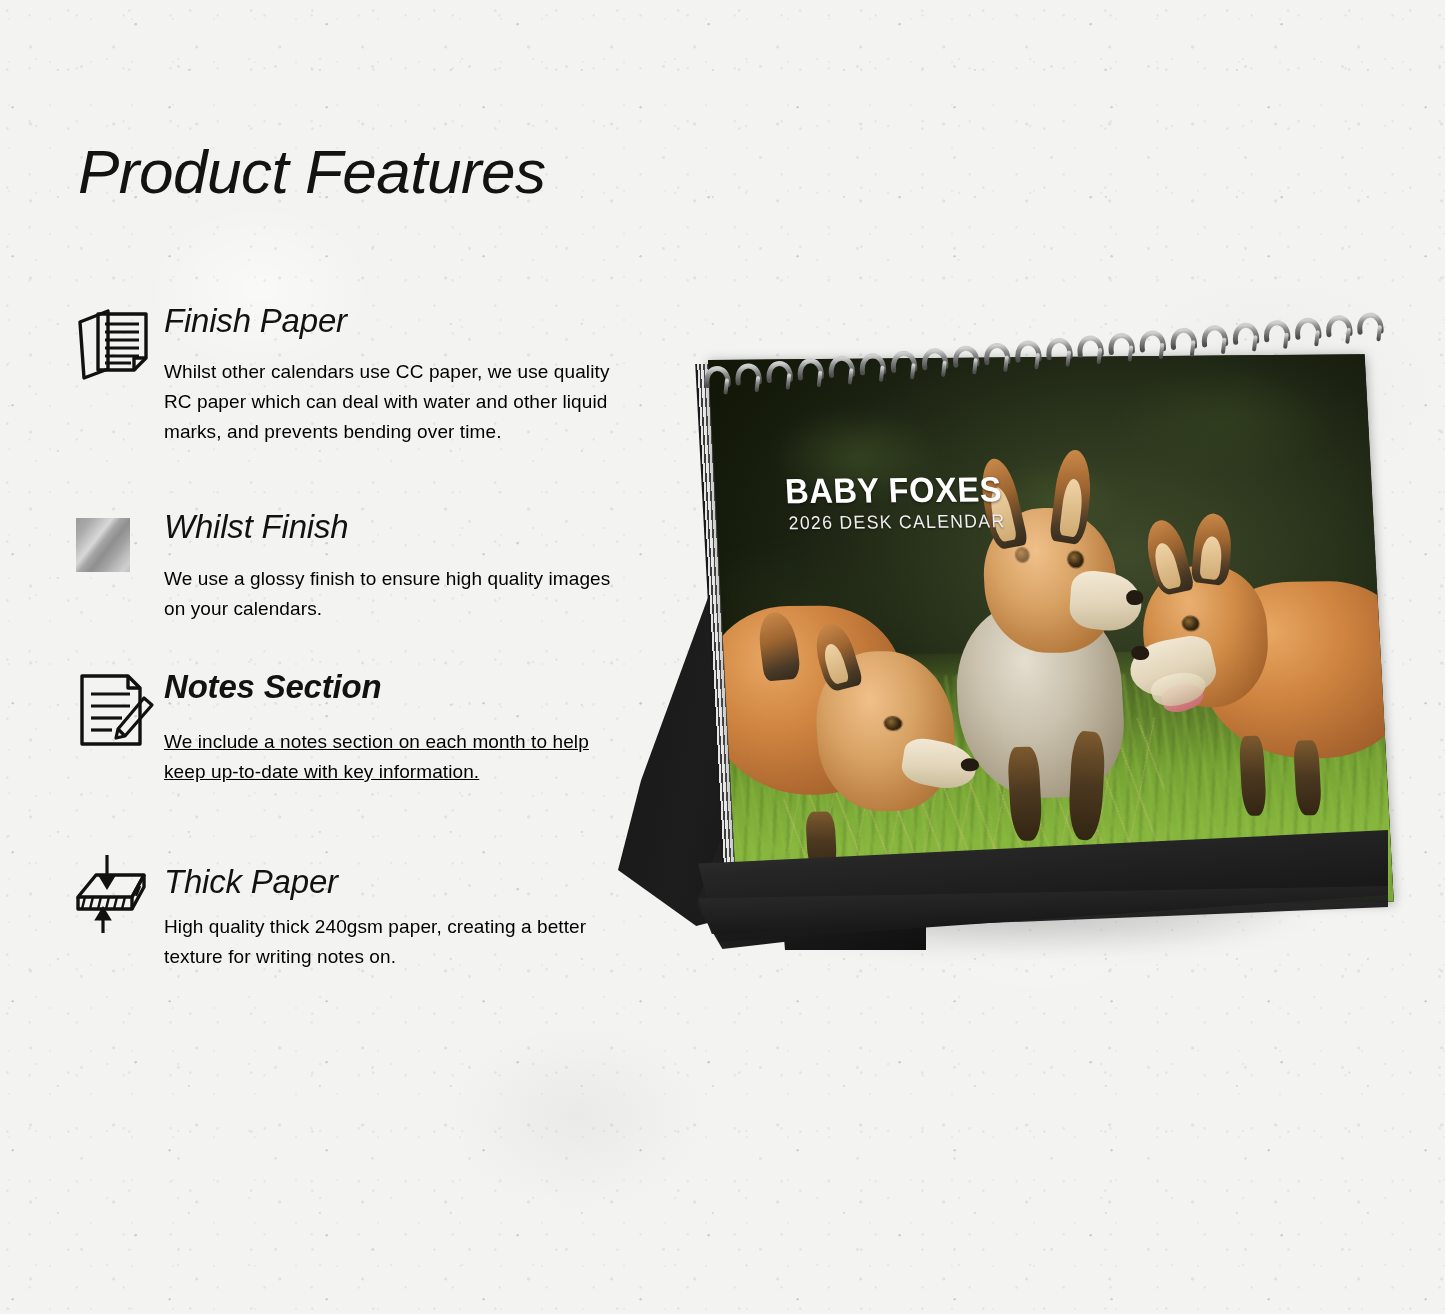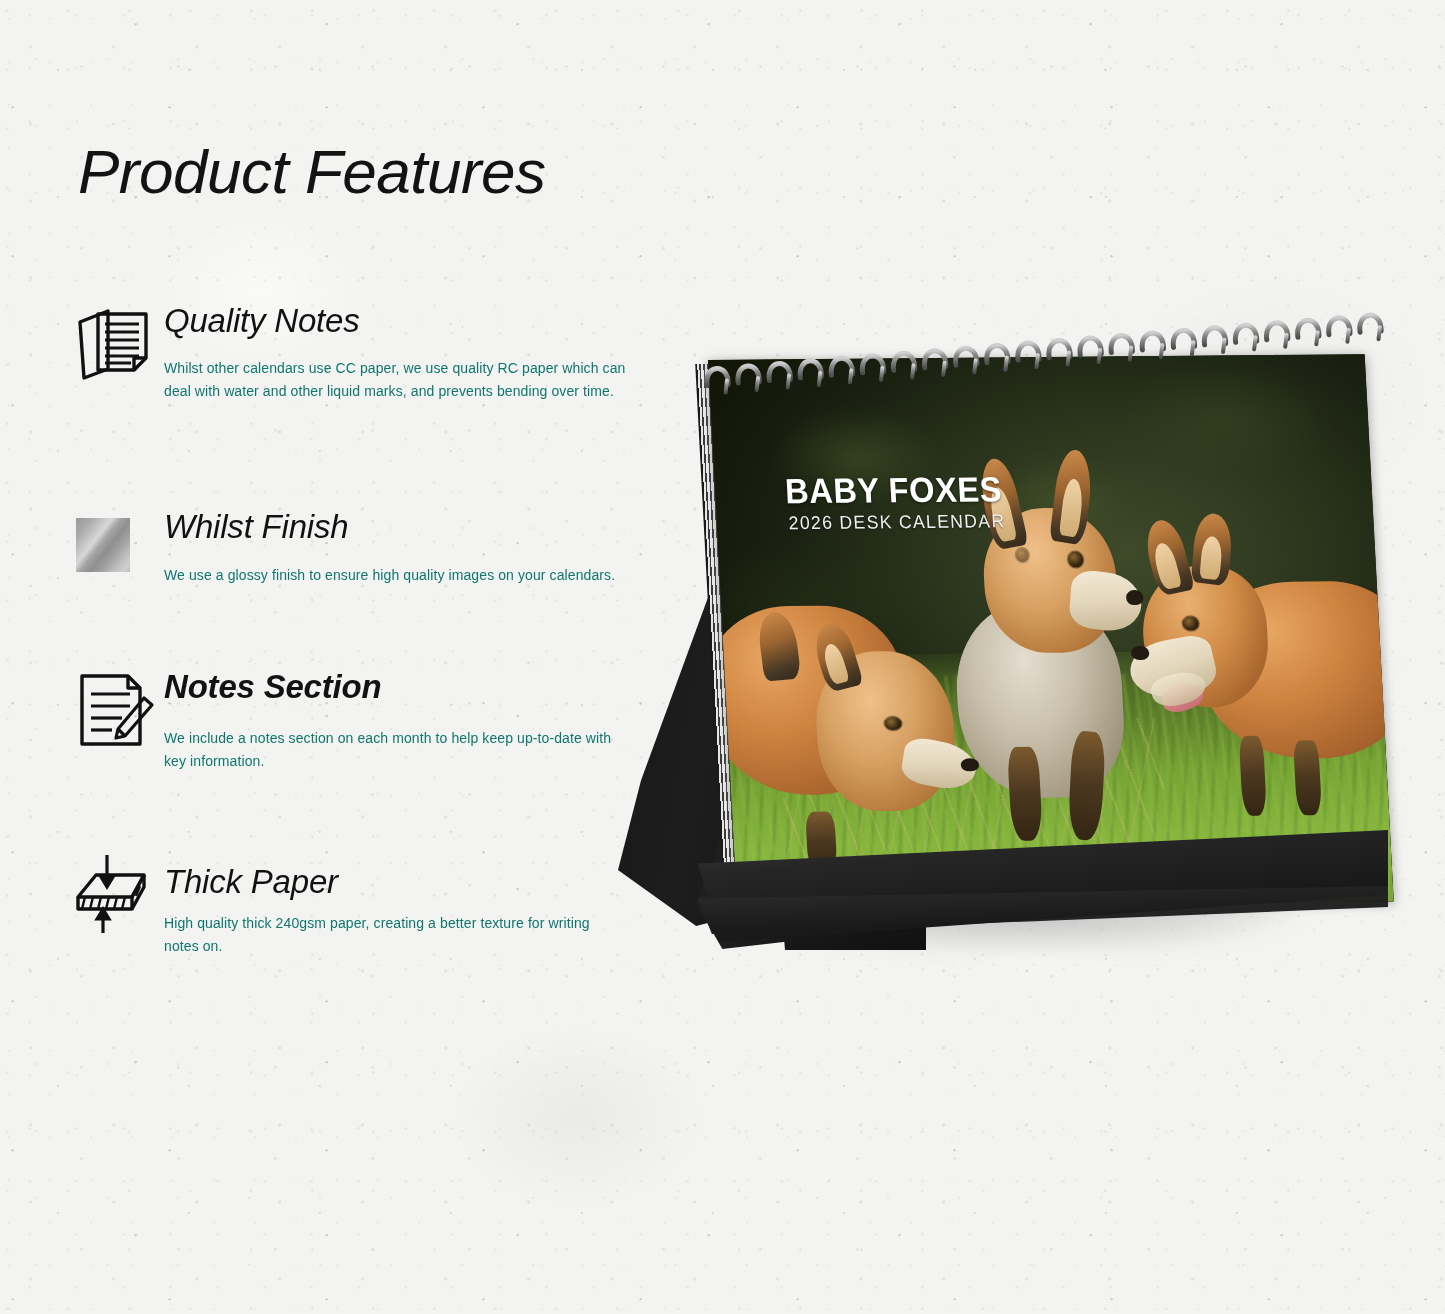--- a/index.html
+++ b/index.html
@@ -71,39 +71,39 @@
     font-size:33px;
     font-style:italic;
     font-weight:400;
     color:#121212;
     letter-spacing:-.2px;
     white-space:nowrap;
   }
   .f-body {
     position:absolute; left:92px;
     width:462px;
-    font-size:14px;
-    line-height:23px;
-    color:#0f766e;
+    font-size:19px;
+    line-height:30px;
+    color:#000000;
     letter-spacing:.1px;
   }
 
   
   #feature-0 { top:300px; }
   #feature-0 .f-head { top:2px; }
   #feature-0 .f-body { top:57px; }
 
   #feature-1 { top:508px; }
   #feature-1 .f-icon { top:6px; }
   #feature-1 .f-head { top:0px; }
   #feature-1 .f-body { top:56px; }
 
   #feature-2 { top:668px; }
   #feature-2 .f-head { top:0px;font-weight:bold; }
-  #feature-2 .f-body { top:59px; }
+  #feature-2 .f-body { top:59px;text-decoration:underline; }
 
   #feature-3 { top:855px; }
   #feature-3 .f-head { top:8px; }
   #feature-3 .f-body { top:57px; }
 
   
   .gloss-sq {
     position:absolute; left:4px; top:4px;
     width:54px; height:54px;
     background:
@@ -334,21 +334,21 @@
           <g stroke="#111" stroke-width="3" stroke-linecap="butt">
             <line x1="33" y1="24" x2="67" y2="24"></line>
             <line x1="33" y1="32" x2="67" y2="32"></line>
             <line x1="33" y1="40" x2="67" y2="40"></line>
             <line x1="33" y1="48" x2="67" y2="48"></line>
             <line x1="33" y1="56" x2="67" y2="56"></line>
             <line x1="33" y1="63" x2="59" y2="63"></line>
           </g>
         </svg>
       </div>
-      <div class="f-head">Quality Notes</div>
+      <div class="f-head">Finish Paper</div>
       <div class="f-body">Whilst other calendars use CC paper, we use quality RC paper which can deal with water and other liquid marks, and prevents bending over time.</div>
     </div>
 
     <div class="feature" id="feature-1">
       <div class="f-icon">
         <div class="gloss-sq"></div>
       </div>
       <div class="f-head">Whilst Finish</div>
       <div class="f-body">We use a glossy finish to ensure high quality images on your calendars.</div>
     </div>

